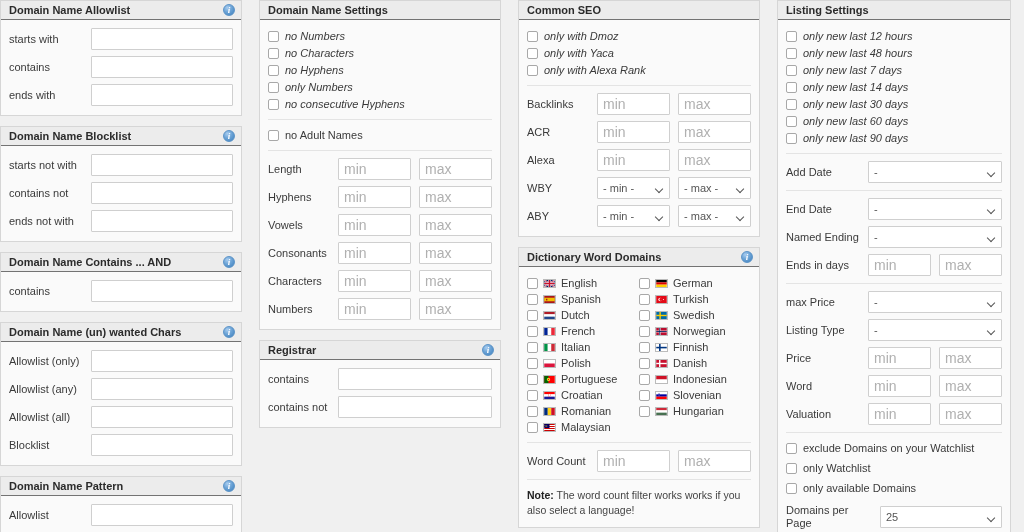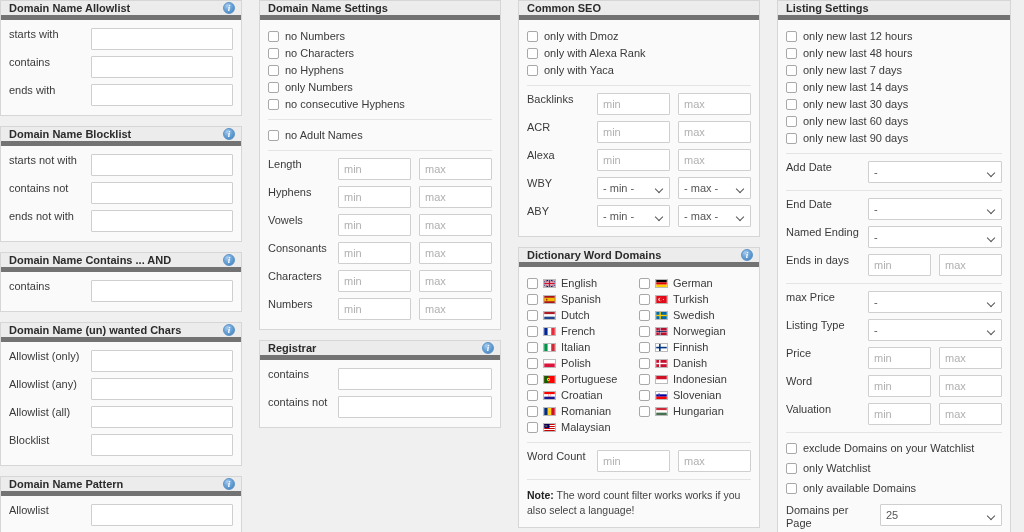--- a/index.html
+++ b/index.html
@@ -24,21 +24,21 @@
 
   .panel {
     background: #fafafa;
     border: 1px solid #d6d6d6;
     border-top: none;
     margin-bottom: 10px;
   }
   .panel-header {
     background: #ececec;
     border-top: 1px solid #d6d6d6;
-    border-bottom: 5px solid #737373;
+    border-bottom: 1px solid #737373;
     height: 20px;
     display: flex;
     align-items: center;
     justify-content: space-between;
     padding: 0 6px 0 8px;
     font-weight: bold;
     font-size: 11px;
     color: #2b2b2b;
   }
   .panel-body { padding: 8px 8px 9px 8px; }
@@ -54,39 +54,40 @@
     font-style: italic;
     line-height: 10px;
     text-align: center;
     font-family: "Liberation Serif", serif;
     flex: 0 0 12px;
   }
 
   
   .row {
     display: flex;
+    align-items: center;
     margin-bottom: 6px;
     min-height: 22px;
   }
   .row:last-child { margin-bottom: 0; }
   .row-label {
     flex: 0 0 82px;
     font-size: 11px;
     color: #3a3a3a;
     line-height: 13px;
     padding-right: 4px;
   }
   .row-label.narrow { flex: 0 0 70px; }
 
   input.txt, .fakeinput {
     height: 22px;
     border: 1px solid #cfcfcf;
     background: #fff;
     font-family: "Liberation Sans", sans-serif;
-    font-size: 11px;
+    font-size: 14px;
     color: #444;
     padding: 0 5px;
     outline: none;
     border-radius: 1px;
   }
   input.txt::placeholder { color: #b0b0b0; }
   .grow { flex: 1 1 auto; min-width: 0; }
 
   .minmax { display: flex; gap: 8px; flex: 1 1 auto; min-width: 0; }
   .minmax > * { flex: 1 1 0; min-width: 0; }
@@ -169,21 +170,21 @@
   }
 
   .note {
     font-size: 10.5px;
     color: #444;
     line-height: 15px;
     padding-top: 1px;
   }
   .note b { color: #222; }
 
-  .chk-group .cb { margin-bottom: 1px; }
+  .chk-group .cb { margin-bottom: 1px; font-style: italic; }
 </style>
 </head>
 <body>
 
 <div class="page">
 
   <div class="col">
 
     <div class="panel">
       <div class="panel-header">
@@ -391,25 +392,25 @@
         <span>Common SEO</span>
       </div>
       <div class="panel-body">
         <div class="chk-group">
           <div class="cb">
             <span class="box"></span>
             <span class="lbl">only with Dmoz</span>
           </div>
           <div class="cb">
             <span class="box"></span>
+            <span class="lbl">only with Yaca</span>
+          </div>
+          <div class="cb">
+            <span class="box"></span>
             <span class="lbl">only with Alexa Rank</span>
-          </div>
-          <div class="cb">
-            <span class="box"></span>
-            <span class="lbl">only with Yaca</span>
           </div>
         </div>
 
         <div class="divider"></div>
 
         <div class="row">
           <div class="row-label narrow">Backlinks</div>
           <div class="minmax">
             <input class="txt" type="text" placeholder="min" style="">
             <input class="txt" type="text" placeholder="max" style="">

